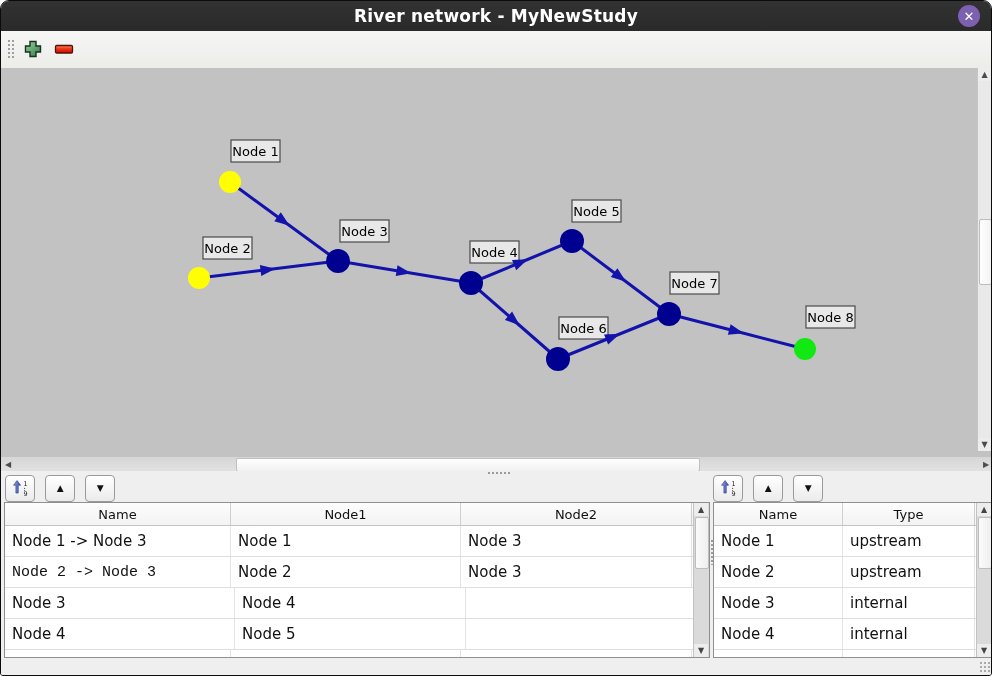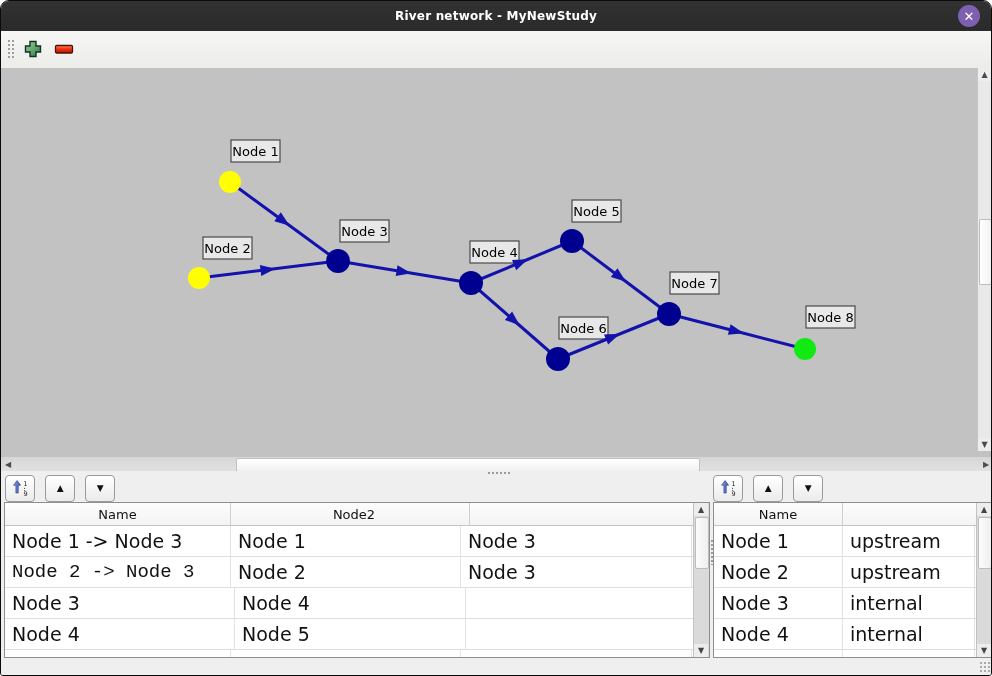--- a/index.html
+++ b/index.html
@@ -3,21 +3,21 @@
 <meta charset="utf-8">
 <style>
   html,body{margin:0;padding:0;background:#ffffff;}
   body{width:992px;height:676px;font-family:"DejaVu Sans",sans-serif;position:relative;overflow:hidden;}
   .window{position:absolute;left:0;top:0;width:990px;height:674px;border:1px solid #0b0b0b;
           border-radius:9px 9px 3px 3px;overflow:hidden;background:#efefef;}
 
   
   .titlebar{position:absolute;left:0;top:0;width:100%;height:30px;background:linear-gradient(#323232,#2a2a2a);
             display:flex;align-items:center;justify-content:center;}
-  .titlebar .title{color:#ffffff;font-size:12px;font-weight:bold;letter-spacing:.2px;}
+  .titlebar .title{color:#ffffff;font-size:17px;font-weight:bold;letter-spacing:.2px;}
   .close-btn{position:absolute;right:11px;top:4px;width:22px;height:22px;border-radius:50%;
              background:#7e60b1;color:#ffffff;display:flex;align-items:center;justify-content:center;
              font-size:13px;font-weight:bold;cursor:pointer;}
 
   
   .toolbar{position:absolute;left:0;top:30px;width:100%;height:37px;
            background:linear-gradient(#f6f6f5,#ecece9);border-bottom:1px solid #b4b4b2;}
   .tb-grip{position:absolute;left:6px;top:8px;width:7px;height:21px;
            background-image:radial-gradient(#9e9e9e 1px,transparent 1.1px);background-size:4px 4px;}
   .tb-btn{position:absolute;top:5px;width:26px;height:26px;display:flex;align-items:center;justify-content:center;cursor:pointer;}
@@ -48,25 +48,25 @@
   .sash-dots{position:absolute;left:486px;top:0px;width:24px;height:5px;
              background-image:radial-gradient(#9b9b9b 1px,transparent 1.1px);background-size:4px 4px;}
   .btn-row{position:absolute;top:4px;height:27px;}
   .btn-row.left{left:4px;} .btn-row.right{left:712px;}
   .sq-btn{display:inline-block;vertical-align:top;width:28px;height:25px;margin-right:5px;
           background:linear-gradient(#ffffff,#ebebeb);border:1px solid #9a9a9a;border-radius:4px;
           text-align:center;line-height:25px;font-size:9px;color:#111;cursor:pointer;}
 
   
   .dtable{position:absolute;top:31px;height:154px;background:#ffffff;border:1px solid #8f8f8f;overflow:hidden;}
-  .dtable .thead{display:flex;height:22px;background:linear-gradient(#fdfdfd,#f3f3f3);border-bottom:1px solid #c4c4c4;gap:8px;}
+  .dtable .thead{display:flex;height:22px;background:linear-gradient(#fdfdfd,#f3f3f3);border-bottom:1px solid #c4c4c4;}
   .dtable .th{box-sizing:border-box;border-right:1px solid #cfcfcf;font-size:13px;color:#111;
               display:flex;align-items:center;justify-content:center;}
   .dtable .trow{display:flex;height:30px;border-bottom:1px solid #dedede;background:#ffffff;}
-  .dtable .td{box-sizing:border-box;border-right:1px solid #e3e3e3;font-size:19px;color:#111;
+  .dtable .td{box-sizing:border-box;border-right:1px solid #e3e3e3;font-size:15px;color:#111;
               display:flex;align-items:center;padding-left:7px;overflow:hidden;white-space:nowrap;}
   .tscroll{position:absolute;top:0;right:0;width:15px;height:100%;background:#dadada;border-left:1px solid #c2c2c2;}
   .tscroll .arrow{position:absolute;left:0;width:14px;height:13px;display:flex;align-items:center;justify-content:center;
                   font-size:8px;color:#444;background:#ededed;}
   .tscroll .arrow.up{top:0;} .tscroll .arrow.down{bottom:0;}
   .tscroll .thumb{position:absolute;left:1px;top:14px;width:12px;height:50px;
                   background:linear-gradient(90deg,#fbfbfb,#efefef);border:1px solid #bdbdbd;border-radius:2px;}
   .vsash{position:absolute;left:709px;top:68px;width:5px;height:26px;
          background-image:radial-gradient(#9b9b9b 1px,transparent 1.1px);background-size:4px 4px;}
   .resize-grip{position:absolute;right:3px;bottom:3px;width:11px;height:11px;
@@ -213,20 +213,21 @@
           <text x="11.5" y="17" font-size="6.5" fill="#222">9</text>
         </svg>
       </span>
       <span class="sq-btn"><span>▲</span></span>
       <span class="sq-btn"><span>▼</span></span>
     </div>
 
     <div class="dtable" style="left:3px;width:704px;">
         <div class="thead">
           <div class="th" style="width: 226px;">Name</div>
+          <div class="th" style="width: 230px;">Node1</div>
           <div class="th" style="width: 231px;">Node2</div>
         </div>
         <div class="trow">
           <div class="td" style="width: 226px;">Node 1 -&gt; Node 3</div>
           <div class="td" style="width: 230px;">Node 1</div>
           <div class="td" style="width: 231px;">Node 3</div>
         </div>
         <div class="trow">
           <div class="td" style="width: 226px; font-family: Liberation Mono, monospace;">Node 2 -&gt; Node 3</div>
           <div class="td" style="width: 230px;">Node 2</div>
@@ -248,20 +249,21 @@
       <div class="tscroll">
         <div class="arrow up">▲</div>
         <div class="thumb"></div>
         <div class="arrow down">▼</div>
       </div>
     </div>
 
     <div class="dtable" style="left:712px;width:278px;">
         <div class="thead">
           <div class="th" style="width: 129px;">Name</div>
+          <div class="th" style="width: 132px;">Type</div>
         </div>
         <div class="trow">
           <div class="td" style="width: 129px;">Node 1</div>
           <div class="td" style="width: 132px;">upstream</div>
         </div>
         <div class="trow">
           <div class="td" style="width: 129px;">Node 2</div>
           <div class="td" style="width: 132px;">upstream</div>
         </div>
         <div class="trow">

